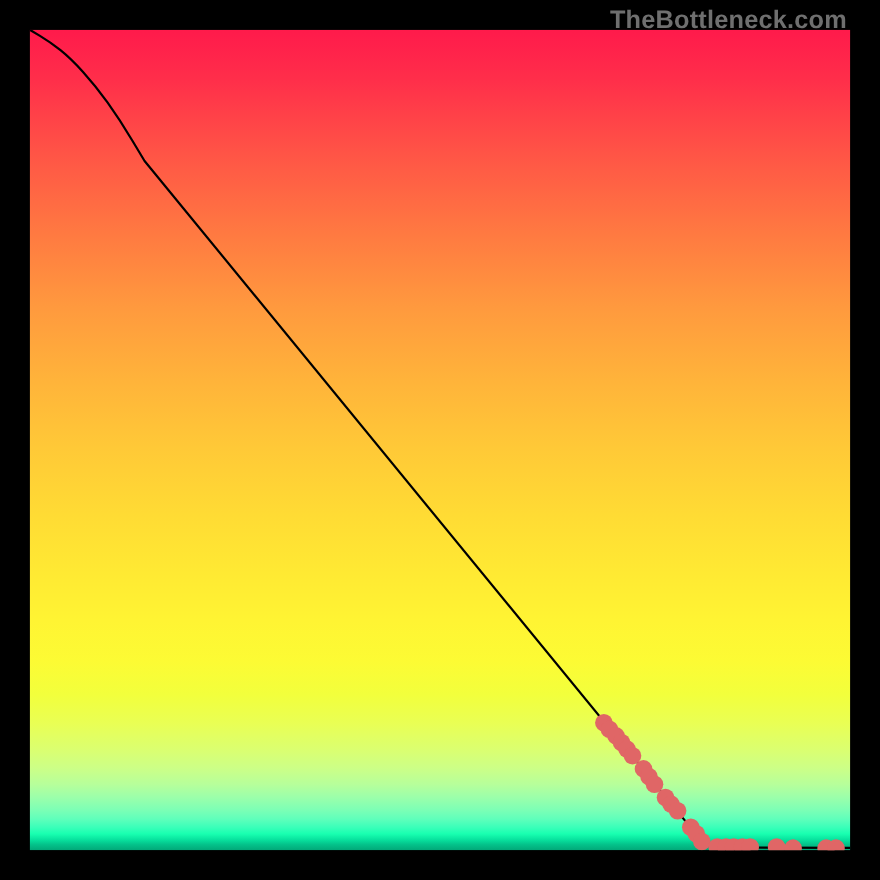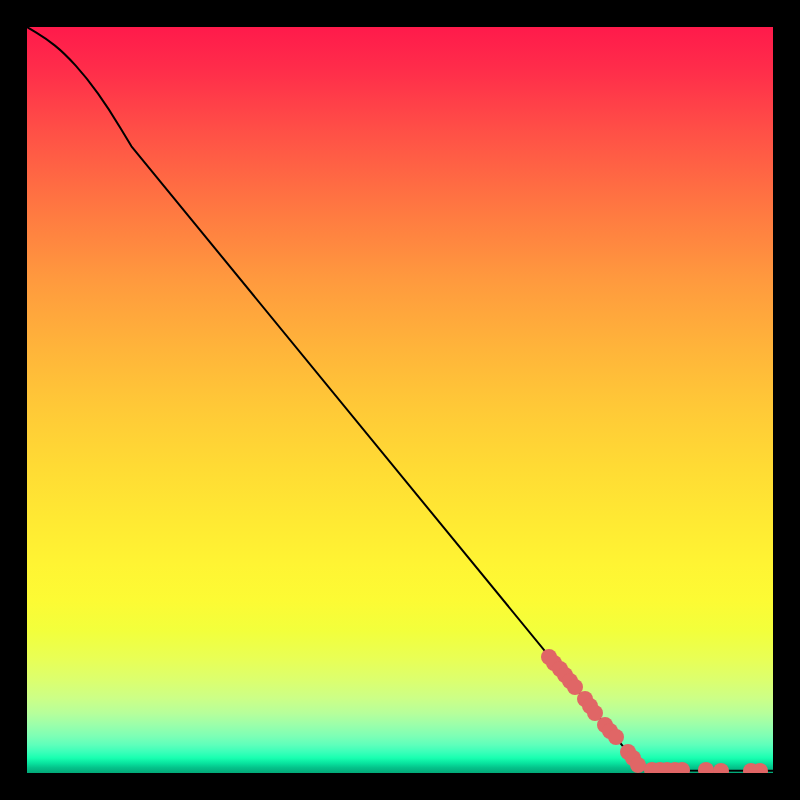--- a/index.html
+++ b/index.html
@@ -80,20 +80,21 @@
     font-size: 23px;
     font-weight: 600;
     letter-spacing: 0.2px;
     font-family: Arial, sans-serif;
   }
 </style>
 </head>
 <body>
 
 <div class="stage">
+  <div class="watermark">TheBottleneck.com</div>
   <div class="plot">
     <div class="gradient"></div>
     <svg class="curve" width="746" height="746" viewBox="0 0 746 746" preserveAspectRatio="none">
       <path id="curvePath" d="M 0.00 0.00 Q 0.00 0.00 9.33 5.60 Q 18.65 11.19 27.98 18.65 Q 37.30 26.11 48.49 38.42 Q 59.68 50.73 70.87 66.39 Q 82.06 82.06 93.25 100.71 L 104.44 119.36 L 611.72 738.54 L 634.10 743.39 L 746.00 743.76 " fill="none" stroke="#000" stroke-width="2" stroke-linecap="round" stroke-linejoin="round"></path>
     </svg>
     <div class="markers" id="markers">
         <div class="dot" style="width: 16px; height: 16px; margin-left: -8px; margin-top: -8px; background: rgb(224, 102, 102); left: 522.2px; top: 629.624px;"></div>
         <div class="dot" style="width: 16px; height: 16px; margin-left: -8px; margin-top: -8px; background: rgb(224, 102, 102); left: 527.422px; top: 635.592px;"></div>
         <div class="dot" style="width: 16px; height: 16px; margin-left: -8px; margin-top: -8px; background: rgb(224, 102, 102); left: 532.644px; top: 641.56px;"></div>
         <div class="dot" style="width: 16px; height: 16px; margin-left: -8px; margin-top: -8px; background: rgb(224, 102, 102); left: 537.866px; top: 648.274px;"></div>

